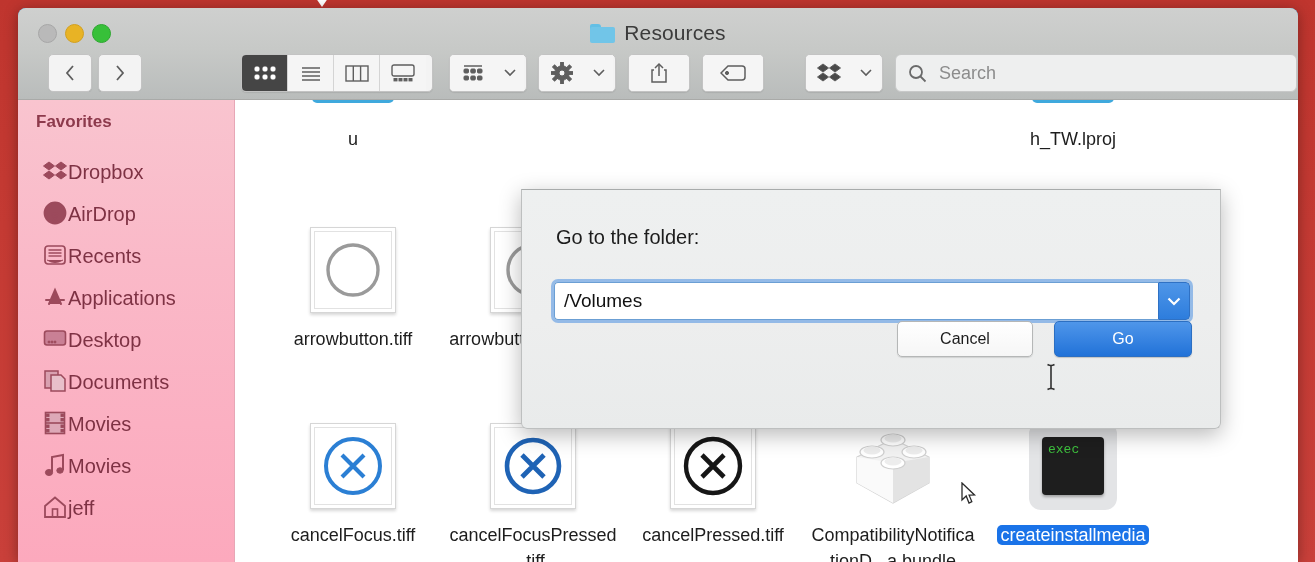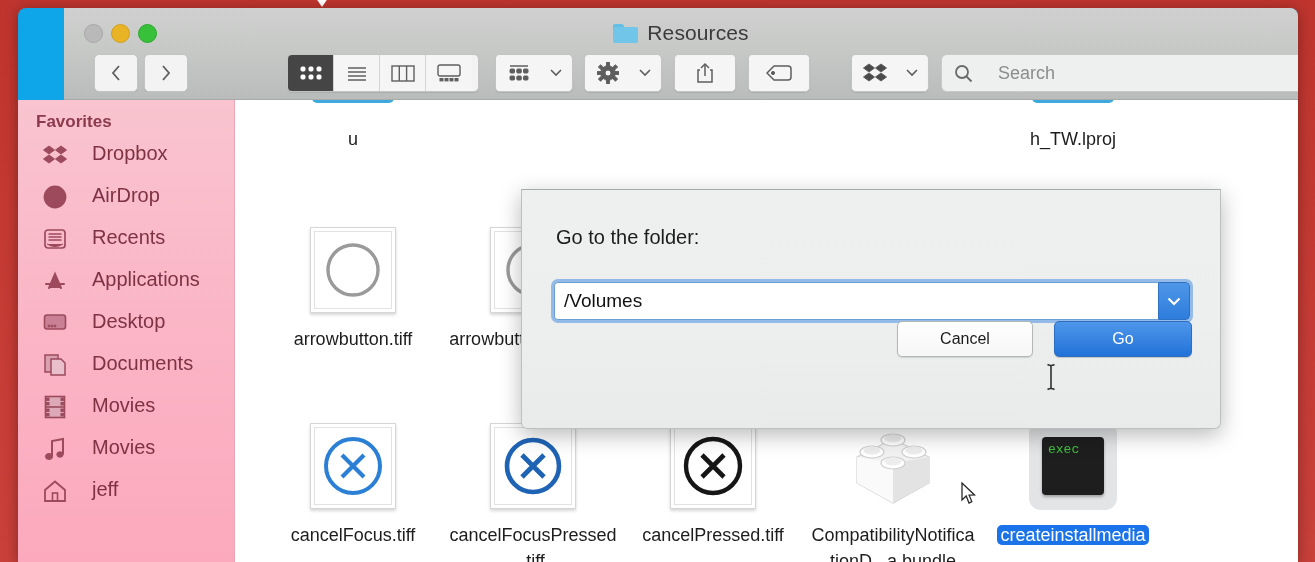--- a/index.html
+++ b/index.html
@@ -22,21 +22,20 @@
   }
 
   
   #finder-window {
     position: absolute; left: 18px; top: 8px;
     width: 1280px; height: 554px;
     background: #0ea5e9;
     border-radius: 8px 8px 0 0;
     overflow: hidden;
     box-shadow: 0 2px 14px rgba(0,0,0,.35);
-    padding-left: 46px;
   }
 
   
   #title-bar {
     position: relative; height: 92px;
     background: linear-gradient(180deg,#cfd0cf 0%,#c7c9c7 45%,#b9bcbb 100%);
     border-bottom: 1px solid #a9aaa8;
   }
   #traffic-lights { position: absolute; left: 20px; top: 16px; display: flex; gap: 8px; }
   .traffic { width: 19px; height: 19px; border-radius: 50%; }
@@ -85,39 +84,39 @@
   #view-group { left: 223px; width: 192px; }
   #arrange-group { left: 431px; width: 78px; }
   #action-group { left: 520px; width: 78px; }
   #share-group { left: 610px; width: 62px; }
   #tag-group { left: 684px; width: 62px; }
   #dropbox-group { left: 787px; width: 78px; }
 
   #search-field {
     position:absolute; left: 877px; top: 0; width: 402px; height: 38px;
     background:#eeefef; border:1px solid #c8c9c9; border-radius: 6px;
-    display:flex; align-items:center; padding: 0 12px; gap: 25px;
+    display:flex; align-items:center; padding: 0 12px; gap: 12px;
   }
   #search-placeholder { font-size: 18px; color: #8c8c8c; }
 
   
   #window-body { position: absolute; top: 92px; left: 0; right: 0; bottom: 0; display: flex; }
 
   #sidebar {
     width: 217px; flex: 0 0 217px; position: relative;
     background: linear-gradient(180deg,#f9c4cf 0%,#fab9c8 35%,#fbb0c2 70%,#fca9bd 100%);
     border-right: 1px solid #e7a7b6;
     padding-top: 12px;
   }
   #sidebar-header {
     font-size: 17px; font-weight: bold; color: #8d3a4c;
     padding: 0 0 10px 18px;
   }
   .sb-item {
-    display:flex; align-items:flex-start; gap: 24px;
+    display:flex; align-items:flex-end; gap: 0;
     height: 42px; padding-left: 24px; color:#7e3244; font-size: 20px;
   }
   .sb-icon { width: 26px; height: 26px; flex: 0 0 26px; display:flex; align-items:center; justify-content:center; }
   .sb-icon svg { fill:#9c4a5c; stroke:#9c4a5c; }
 
   #content { flex: 1; position: relative; background: #ffffff; overflow: hidden; }
 
   
   #icon-grid {
     position: absolute; left: 0; top: 0; width: 100%;

